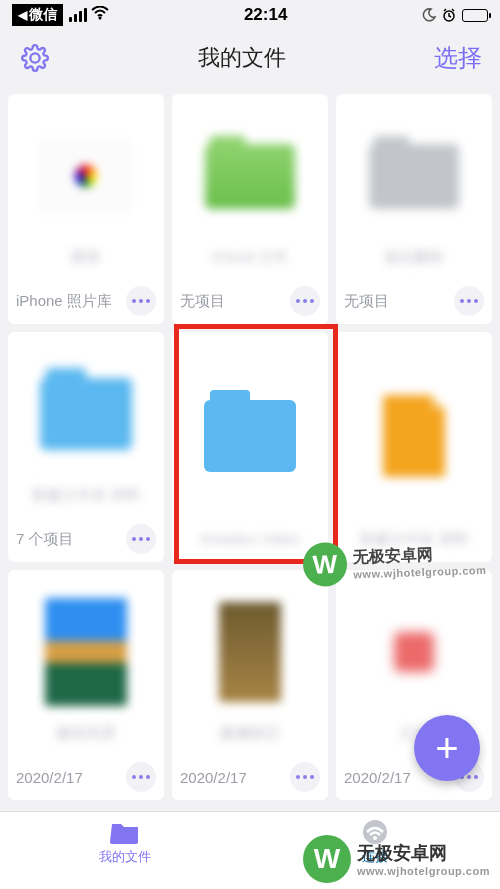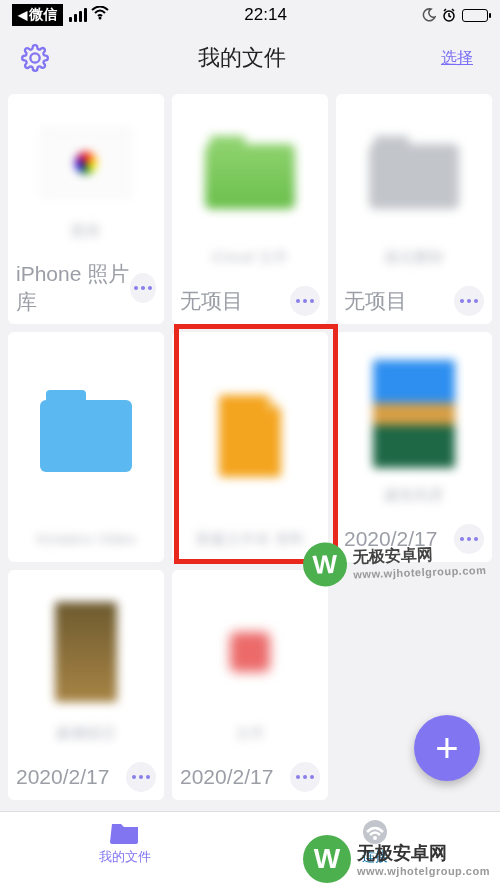--- a/index.html
+++ b/index.html
@@ -7,52 +7,52 @@
   .status-bar { height: 30px; display: flex; align-items: center; justify-content: space-between; padding: 0 12px; font-size: 16px; font-weight: 600; color: #000; }
   .status-left { display: flex; align-items: center; gap: 4px; }
   .status-chip { background: #000; color: #fff; padding: 2px 6px; border-radius: 0; font-size: 14px; display: flex; align-items:center; gap:2px;}
   .status-chip .arrow { font-size: 12px; }
   .signal-bars { display:inline-flex; align-items:flex-end; gap:2px; margin-left:2px;}
   .signal-bars span { width:3px; background:#000; display:inline-block; border-radius:1px;}
   .signal-bars span:nth-child(1){height:5px;}
   .signal-bars span:nth-child(2){height:8px;}
   .signal-bars span:nth-child(3){height:11px;}
   .signal-bars span:nth-child(4){height:14px;}
-  .status-center { font-weight:400; font-size:17px;}
+  .status-center { font-weight:700; font-size:17px;}
   .status-right { display:flex; align-items:center; gap:6px;}
   .moon-icon svg { display:block; }
   .alarm-icon svg { display:block; }
   .battery { width:26px; height:13px; border:1.5px solid #000; border-radius:3px; position:relative;}
   .battery::after { content:""; position:absolute; right:-4px; top:3px; width:2px; height:5px; background:#000; border-radius:1px;}
   .battery-fill { width:20px; height:9px; background:#000; margin:1px 0 0 1px; border-radius:1px;}
   .nav-bar { height: 56px; display:flex; align-items:center; justify-content:space-between; padding: 0 18px; }
   .gear-icon { width: 34px; display:flex; justify-content:center; }
   .nav-title { font-size: 22px; font-weight:500; color:#222; }
-  .select-btn { width: 50px; text-align:center; font-size:16px; color:#7b6ef6;text-decoration:underline; }
+  .select-btn { width: 50px; text-align:right; font-size:24px; color:#7b6ef6; }
   .grid { padding: 8px; display:grid; grid-template-columns: repeat(3, 1fr); gap: 8px; }
   .tile { background:#fff; border-radius:6px; height: 230px; display:flex; flex-direction:column; position:relative; overflow:hidden;}
   .tile-thumb { flex: 1; display:flex; align-items:center; justify-content:center; padding: 14px 14px 0; }
   .folder-green { background: linear-gradient(#8ed26e,#6abf4b); width:90px; height:65px; border-radius:6px; filter:blur(5px); position:relative; }
   .folder-green::before{content:"";position:absolute;top:-8px;left:5px;width:35px;height:12px;background:#8ed26e;border-radius:3px 3px 0 0;}
   .folder-gray { background:#c2c5ca; width:90px; height:65px; border-radius:6px; filter:blur(5px); position:relative;}
   .folder-gray::before{content:"";position:absolute;top:-8px;left:5px;width:35px;height:12px;background:#c2c5ca;border-radius:3px 3px 0 0;}
   .folder-blue { width:92px; height:72px; background:#5bb8f0; border-radius:6px; position:relative;}
   .folder-blue::before{content:"";position:absolute;top:-10px;left:6px;width:40px;height:14px;background:#5bb8f0;border-radius:4px 4px 0 0;}
   .folder-blue.blur { filter:blur(5px); }
   .file-orange { width:62px; height:82px; background:#f4a51f; border-radius:3px; filter:blur(5px); position:relative;}
   .file-orange::after{content:"";position:absolute;top:0;right:0;border-left:14px solid rgba(255,255,255,.4);border-top:14px solid #fff;}
   .photo-1 { width:82px; height:108px; background:linear-gradient(#2e8ff0 40%, #d69e45 40%, #d69e45 60%, #1e6846 60%); filter:blur(5px); border-radius:2px;}
   .photo-2 { width:62px; height:100px; background:linear-gradient(#6d5a2f,#a78445); filter:blur(5px); border-radius:2px;}
   .file-red { width:58px; height:62px; filter:blur(6px); display:flex; align-items:center; justify-content:center;}
   .file-red-shape{width:40px;height:40px;background:#ec6a6a;border-radius:6px;}
   .multi-square{width:90px;height:70px;background:#fbfbfb;border:1px solid #eee;display:flex;align-items:center;justify-content:center;filter:blur(4px);}
   .multi-inner{width:22px;height:22px;background:conic-gradient(red,orange,yellow,green,blue,purple,red);border-radius:50%;}
   .tile-name { text-align:center; font-size:15px; color:#bfc1c8; font-weight:500; filter:blur(4px); min-height:36px; padding: 4px 6px; }
   .tile-foot { display:flex; align-items:center; justify-content:space-between; padding: 6px 8px 8px; }
-  .tile-sub { font-size:21px; color:#9b9ea6; }
+  .tile-sub { font-size:15px; color:#9b9ea6; }
   .more-btn { width:30px; height:30px; border-radius:50%; background:#f1f1f6; display:flex; align-items:center; justify-content:center;}
   .more-btn span { width:4px; height:4px; background:#8a7fea; border-radius:50%; margin:0 1.5px; display:inline-block;}
   .highlight-box { position:absolute; border:5px solid #e8281c; left: 174px; top: 324px; width: 164px; height: 240px; pointer-events:none; z-index:5;}
   .fab { position:absolute; right:20px; bottom:108px; width:66px; height:66px; border-radius:50%; background:#8275f2; box-shadow:0 4px 10px rgba(0,0,0,.25); display:flex; align-items:center; justify-content:center; z-index:6;}
   .fab-plus { color:#fff; font-size:40px; font-weight:300; line-height:1;}
   .bottom-nav { position:absolute; bottom:0; left:0; right:0; height:78px; background:#fff; border-top:1px solid #ddd; display:flex; justify-content:space-around; align-items:flex-start; padding-top:6px;}
   .bn-item { flex:1; display:flex; flex-direction:column; align-items:center; gap:2px; font-size:13px; color:#0369a1;}
   .bn-item.active { color:#8275f2; }
   .bn-icon { width:34px; height:28px; display:flex; align-items:center; justify-content:center;}
   .watermark { position:absolute; z-index:10; display:flex; align-items:center; gap:6px; font-weight:600;}
@@ -160,20 +160,34 @@
     <div class="tile-foot">
       <span class="tile-sub">无项目</span>
       <span class="more-btn">
           <span></span>
           <span></span>
           <span></span>
         </span>
     </div>
   </div>
 
+  <div class="tile">
+    <div class="tile-thumb">
+        <div class="folder-blue blur"></div>
+      </div>
+    <div class="tile-name">新建文件夹 资料</div>
+    <div class="tile-foot">
+      <span class="tile-sub">7 个项目</span>
+      <span class="more-btn">
+          <span></span>
+          <span></span>
+          <span></span>
+        </span>
+    </div>
+  </div>
 
   <div class="tile">
     <div class="tile-thumb">
         <div class="folder-blue"></div>
       </div>
     <div class="tile-name">Kintatics Video</div>
   </div>
 
   <div class="tile">
     <div class="tile-thumb">

